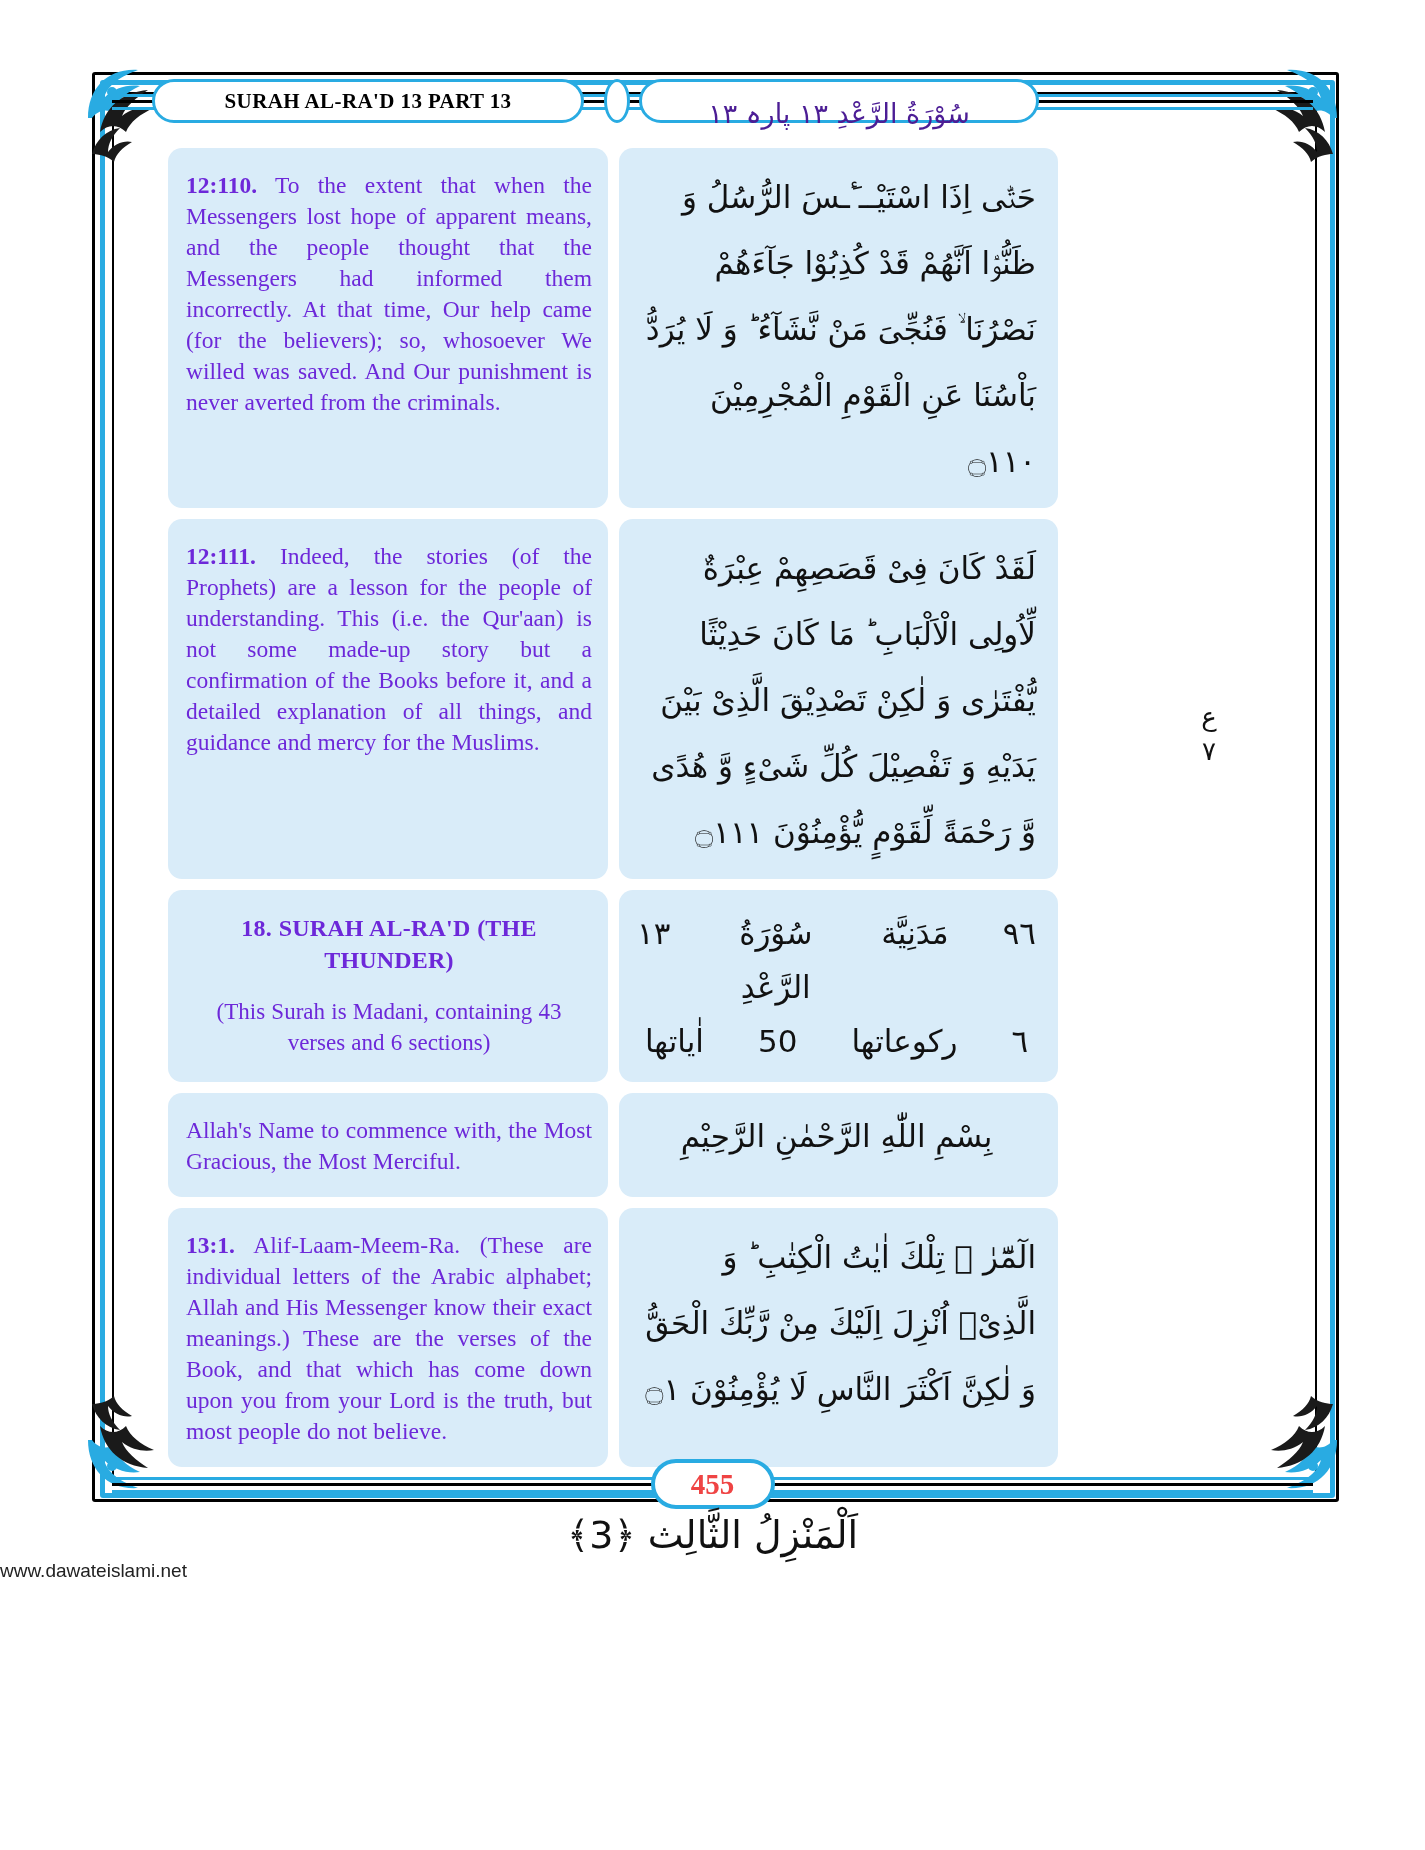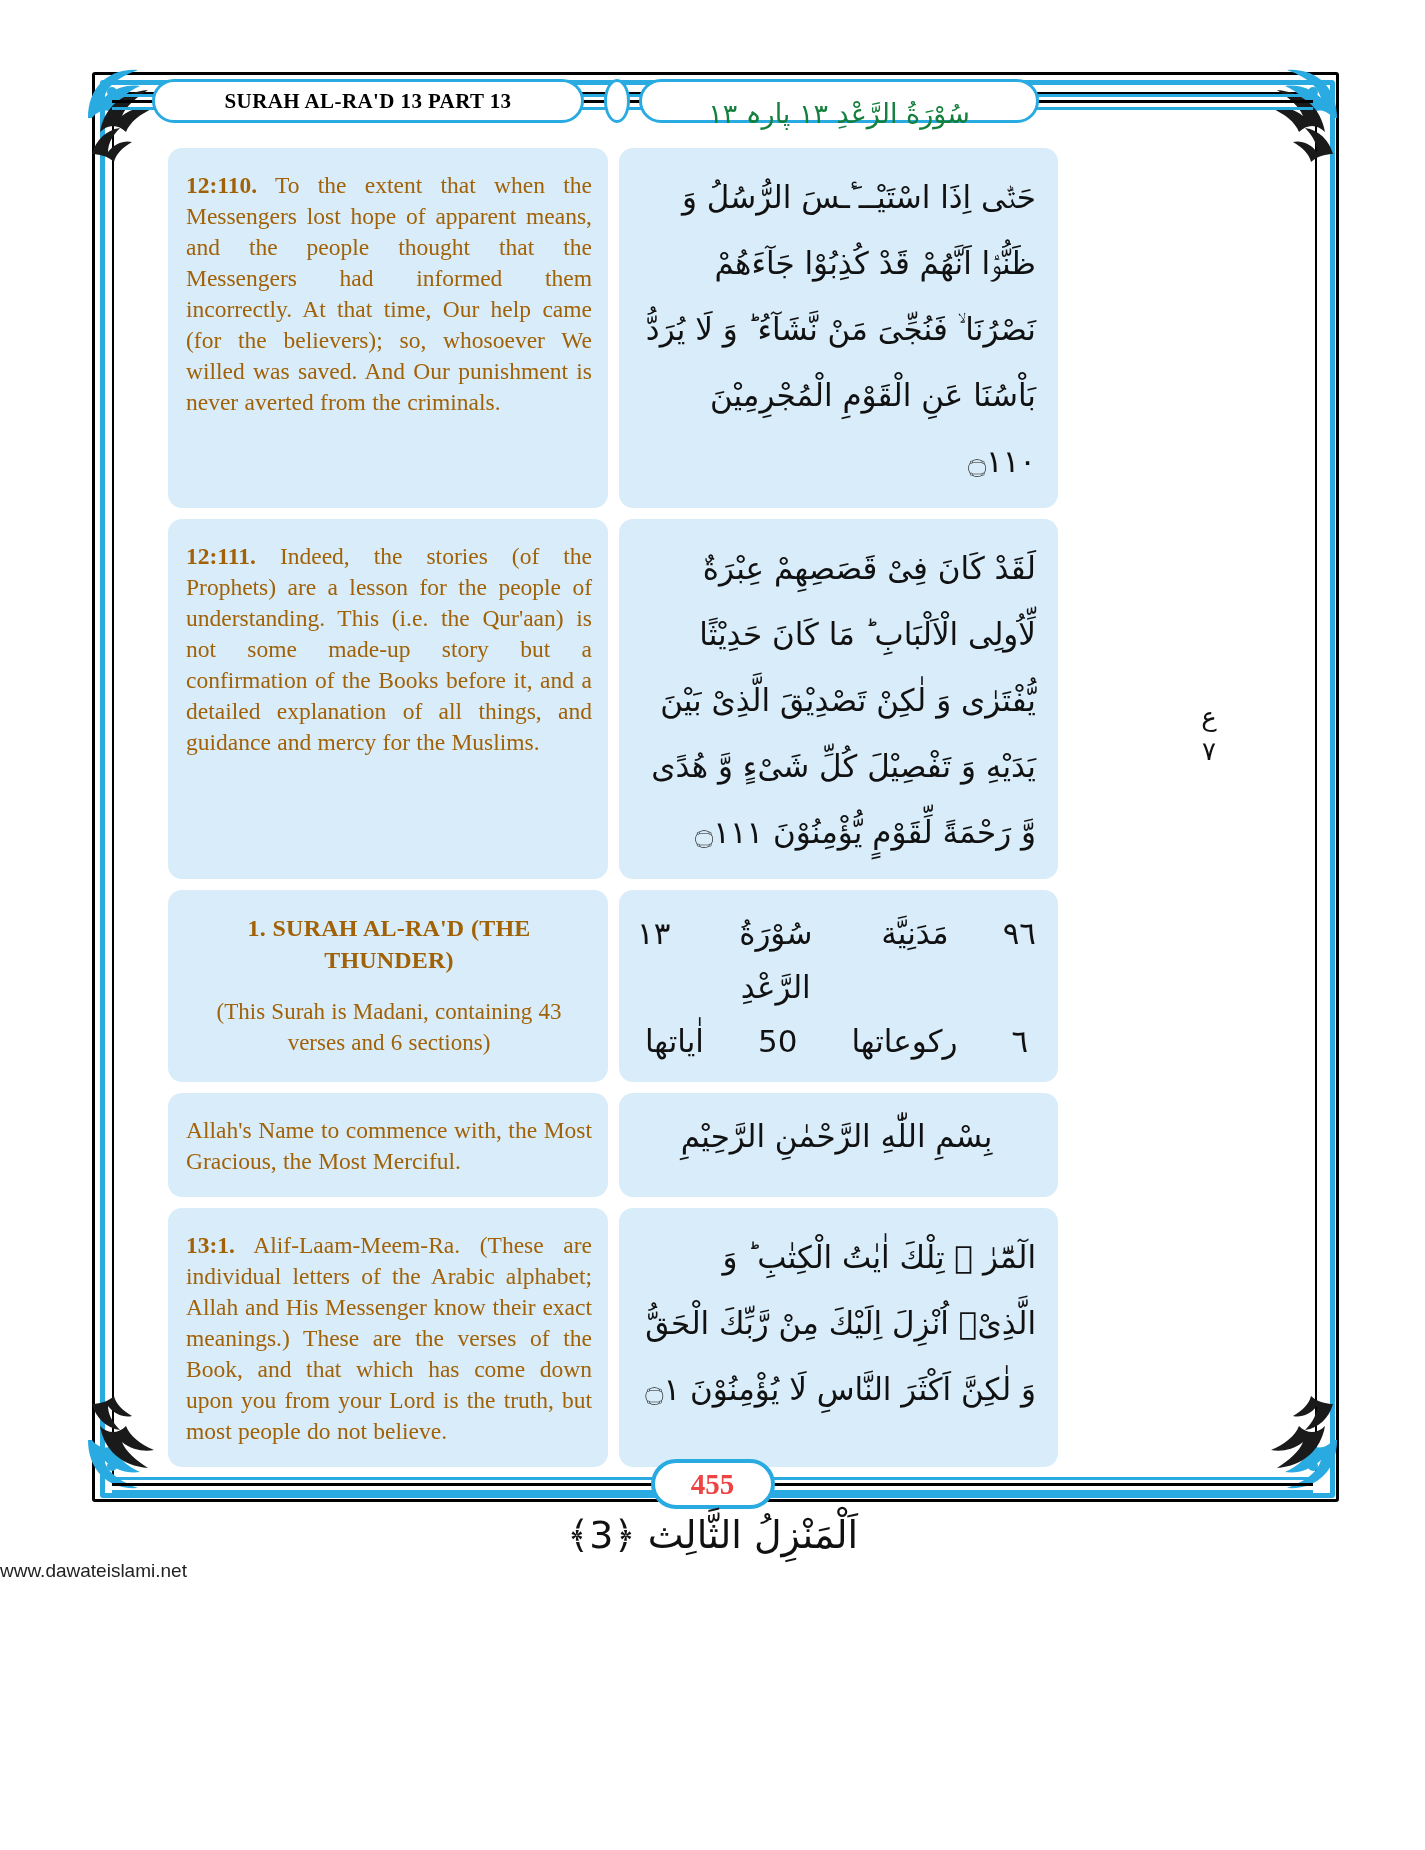--- a/index.html
+++ b/index.html
@@ -100,21 +100,21 @@
   .header-en {
     font-family: "Liberation Serif", serif;
     font-weight: bold;
     font-size: 21px;
     letter-spacing: 0.4px;
     color: #000;
     white-space: nowrap;
   }
   .header-ar {
     font-size: 27px;
-    color: #15803d;
+    color: #4c1d95;
     direction: rtl;
     white-space: nowrap;
     font-family: "DejaVu Sans", sans-serif;
     margin-top: 24px;
   }
 
   
   .content {
     position: absolute;
     left: 168px; top: 148px;
@@ -135,21 +135,21 @@
   }
   .cell.en {
     width: 440px;
     flex: 0 0 440px;
     padding: 22px 16px 20px 18px;
     font-family: "Liberation Serif", "DejaVu Serif", serif;
     font-size: 23.5px;
     line-height: 31px;
     text-align: justify;
     text-align-last: left;
-    color: #a16207;
+    color: #6d28d9;
     word-spacing: 0.5px;
   }
   .cell.ar {
     width: 439px;
     flex: 0 0 439px;
     padding: 16px 22px 14px 18px;
     direction: rtl;
     text-align: right;
     font-family: "DejaVu Sans", sans-serif;
     font-size: 31px;
@@ -322,21 +322,21 @@
     <div class="row">
       <div class="cell en">
         <span class="vnum">12:111.</span>
         <span>Indeed, the stories (of the Prophets) are a lesson for the people of understanding. This (i.e. the Qur'aan) is not some made-up story but a confirmation of the Books before it, and a detailed explanation of all things, and guidance and mercy for the Muslims.</span>
       </div>
       <div class="cell ar">لَقَدْ كَانَ فِیْ قَصَصِهِمْ عِبْرَةٌ لِّاُولِی الْاَلْبَابِ ؕ مَا كَانَ حَدِیْثًا یُّفْتَرٰى وَ لٰكِنْ تَصْدِیْقَ الَّذِیْ بَیْنَ یَدَیْهِ وَ تَفْصِیْلَ كُلِّ شَیْءٍ وَّ هُدًى وَّ رَحْمَةً لِّقَوْمٍ یُّؤْمِنُوْنَ ۝١١١</div>
     </div>
 
     <div class="row">
       <div class="cell en center">
-        <div class="surah-title">1. SURAH AL-RA'D (THE THUNDER)</div>
+        <div class="surah-title">18. SURAH AL-RA'D (THE THUNDER)</div>
         <div class="surah-sub">(This Surah is Madani, containing 43 verses and 6 sections)</div>
       </div>
       <div class="cell ar center">
         <div class="ar-info-line">
           <span>٩٦</span>
           <span>مَدَنِيَّة</span>
           <span>سُوْرَةُ الرَّعْدِ</span>
           <span>١٣</span>
         </div>
         <div class="ar-info-line">

